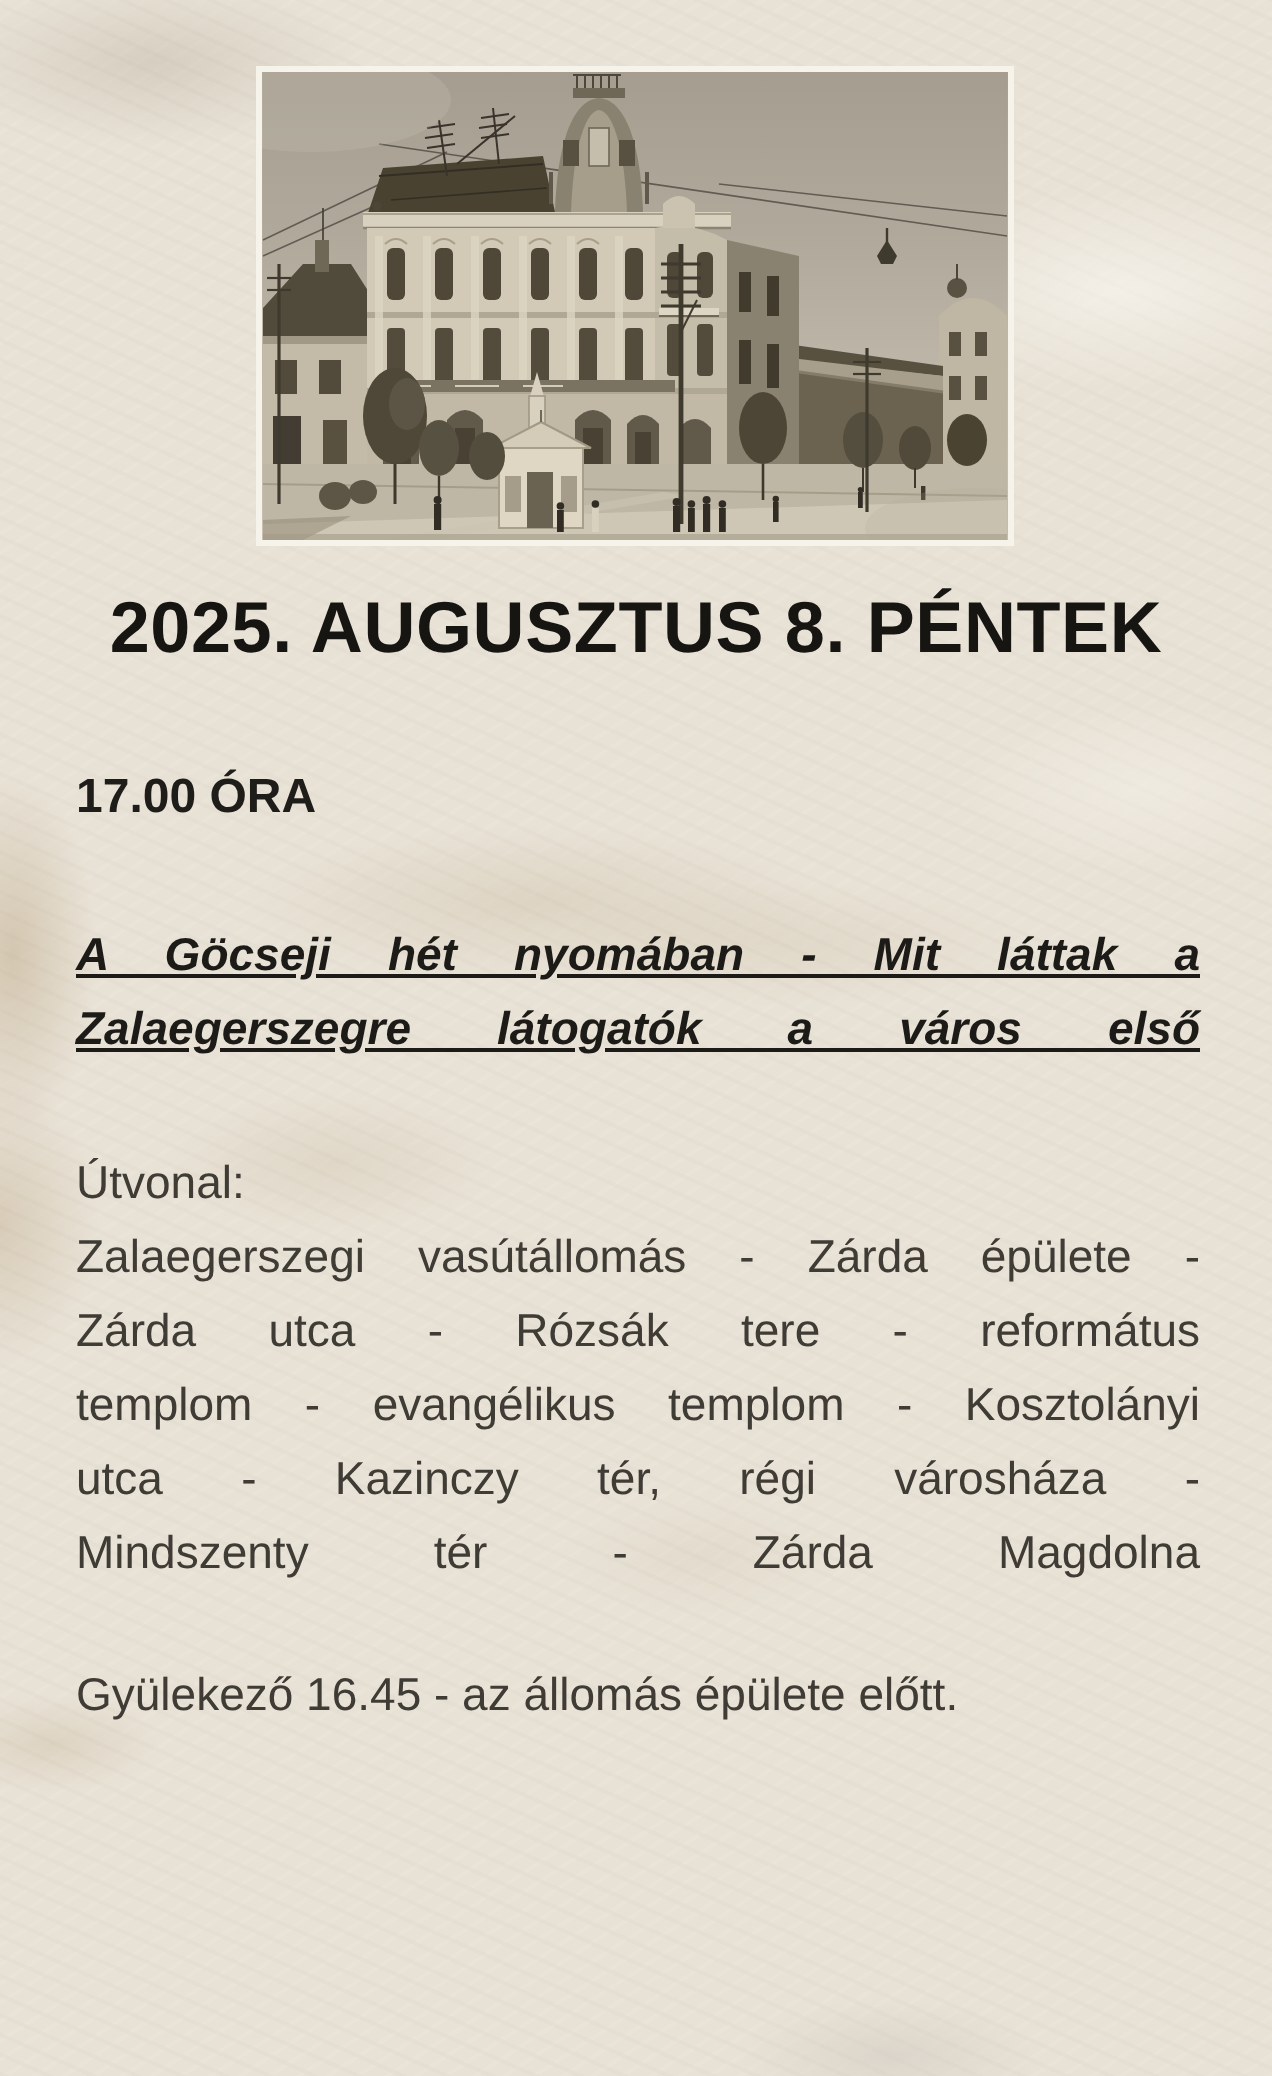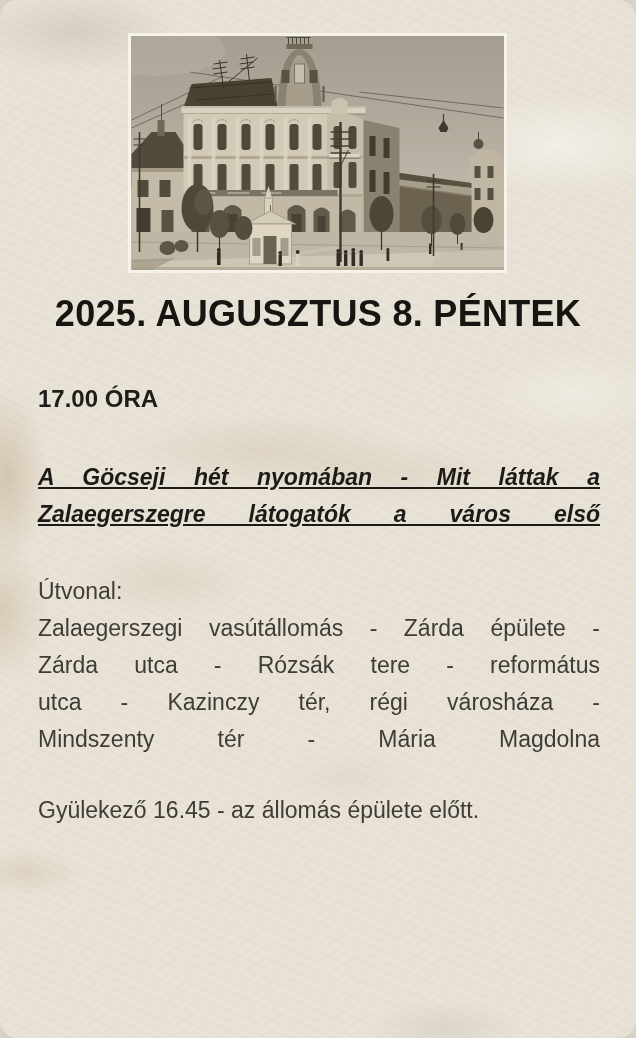--- a/index.html
+++ b/index.html
@@ -17,21 +17,20 @@
       radial-gradient(ellipse 170px 45px at 62% 45.5%, rgba(176,154,114,0.14), rgba(176,154,114,0) 70%),
       radial-gradient(ellipse 150px 60px at 12% 3%,  rgba(150,138,116,0.22), rgba(150,138,116,0) 70%),
       radial-gradient(ellipse 120px 50px at 26% 56%, rgba(176,154,114,0.16), rgba(176,154,114,0) 70%),
       radial-gradient(ellipse 160px 70px at 88% 14%, rgba(252,250,244,0.55), rgba(252,250,244,0) 70%),
       radial-gradient(ellipse 130px 60px at 90% 38%, rgba(250,247,240,0.40), rgba(250,247,240,0) 70%),
       radial-gradient(ellipse 80px 35px at 4% 84%,   rgba(169,140,96,0.18), rgba(169,140,96,0) 70%),
       radial-gradient(ellipse 110px 40px at 70% 99%, rgba(205,200,190,0.50), rgba(205,200,190,0) 70%),
       radial-gradient(ellipse 100px 45px at 55% 75%, rgba(180,160,125,0.10), rgba(180,160,125,0) 70%),
       repeating-linear-gradient(24deg,  rgba(120,100,70,0.028) 0 2px, rgba(0,0,0,0) 2px 9px),
       repeating-linear-gradient(-33deg, rgba(255,255,255,0.05) 0 2px, rgba(0,0,0,0) 2px 8px);
-    border-radius: 18px;
   }
   .photo-frame{
     position:absolute;left:128px;top:33px;
     width:373px;height:234px;
     border:3px solid #f6f3ea;
     background:linear-gradient(180deg,#a6a093 0%,#b1aa9d 30%,#bfb8aa 60%,#c8c1b2 100%);
   }
   .photo-frame svg{display:block;}
   .date-heading{
     position:absolute;top:292px;left:0;right:0;margin:0;
@@ -314,20 +313,21 @@
     <div class="event-block">
       <div class="line j"><span class="bi">A Göcseji hét nyomában - Mit láttak a</span></div>
       <div class="line j"><span class="bi">Zalaegerszegre látogatók a város első</span></div>
     </div>
 
     <div class="line route-label-row">Útvonal:</div>
 
     <div>
       <div class="line j">Zalaegerszegi vasútállomás - Zárda épülete -</div>
       <div class="line j">Zárda utca - Rózsák tere - református</div>
+      <div class="line j">templom - evangélikus templom - Kosztolányi</div>
       <div class="line j">utca - Kazinczy tér, régi városháza -</div>
-      <div class="line j">Mindszenty tér - Mária Magdolna</div>
+      <div class="line j">Mindszenty tér - Zárda Magdolna</div>
     </div>
 
     <div class="line meeting-row">Gyülekező 16.45 - az állomás épülete előtt.</div>
 
   </section>
 </div>
 
 </body></html>

